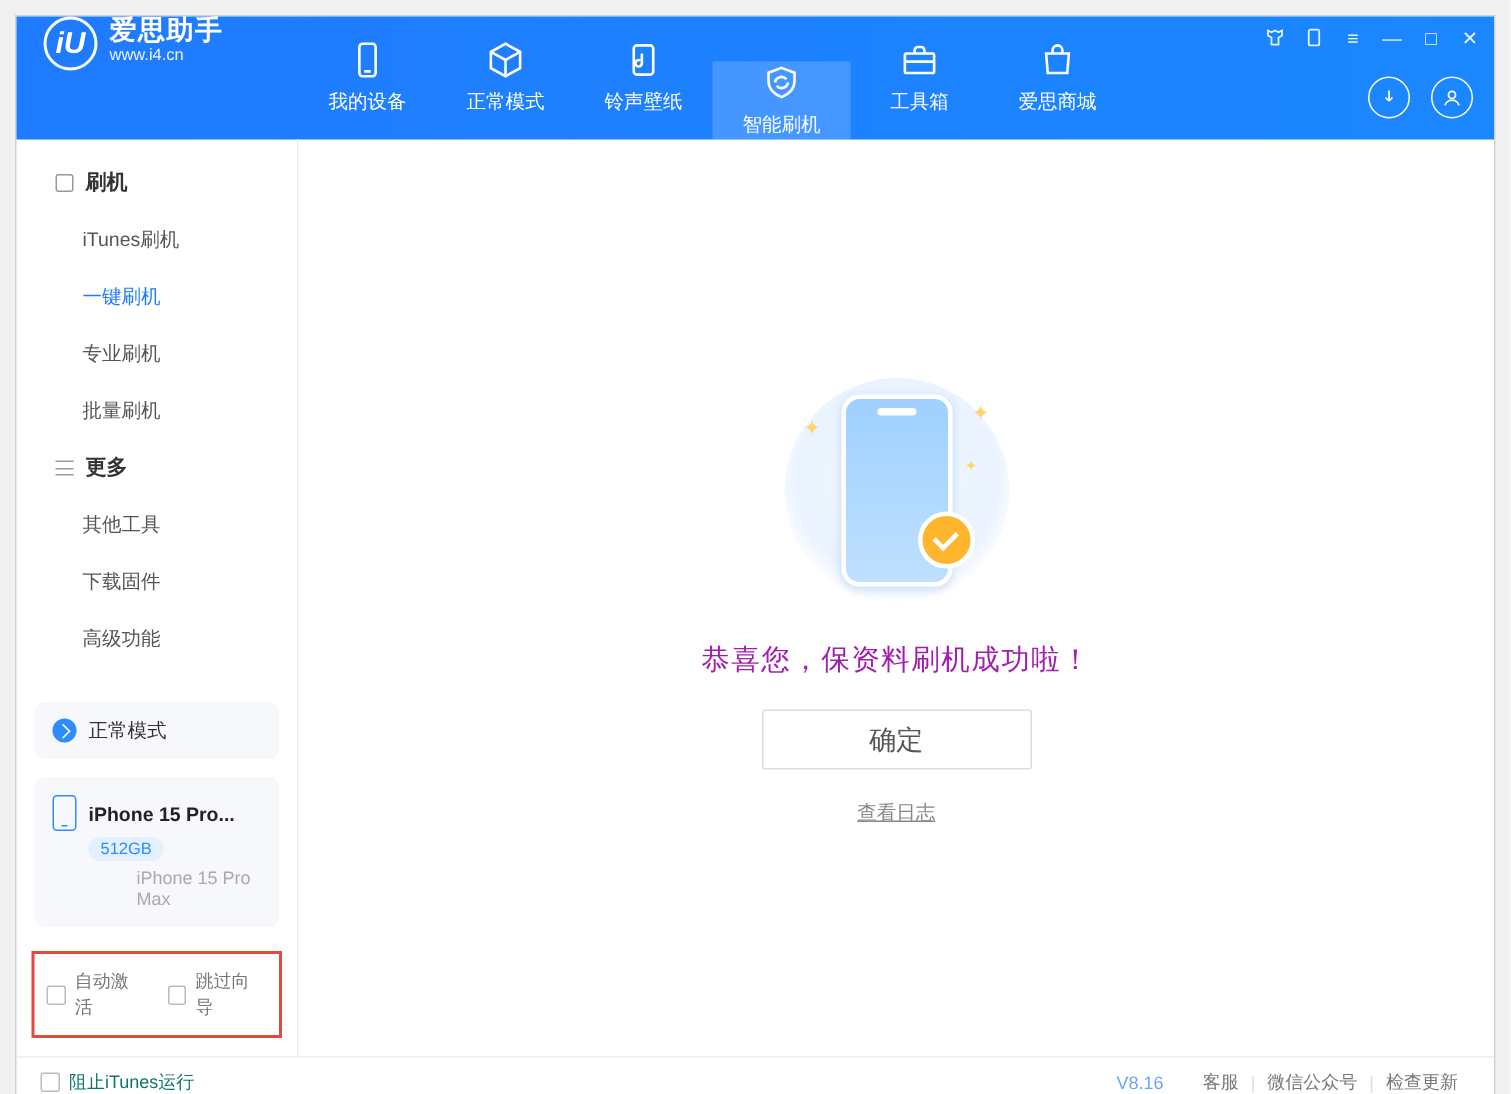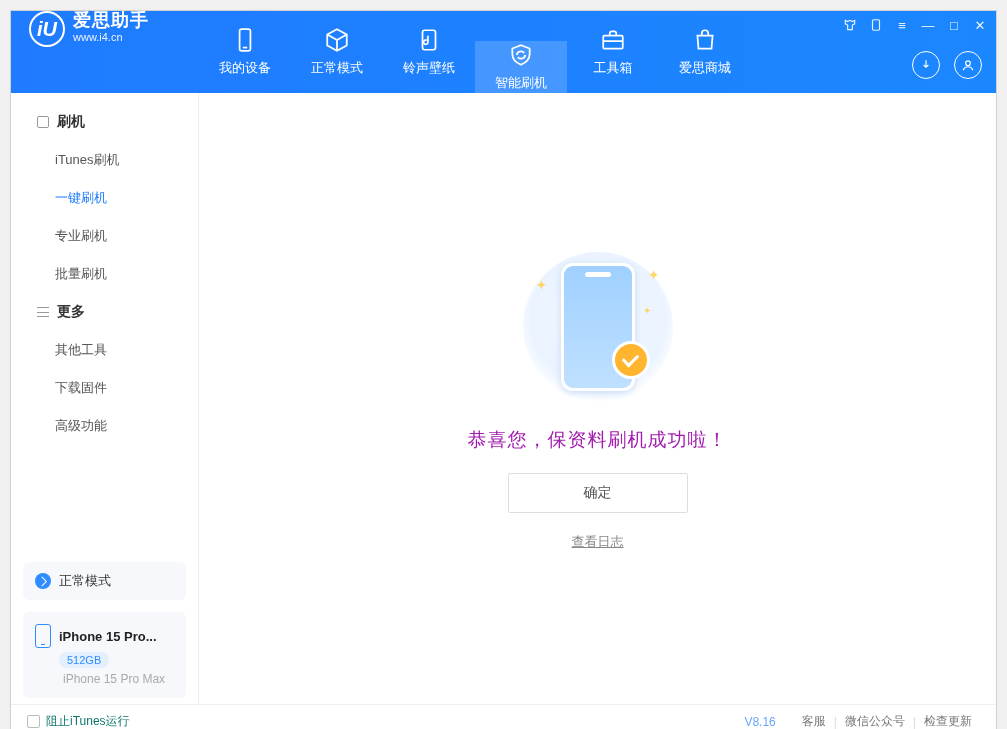--- a/index.html
+++ b/index.html
@@ -32,35 +32,35 @@
     .side-spacer{flex:1;}
     .mode-card,.dev-card{ margin:6px 12px; background:#f6f8fb; border-radius:6px; padding:10px 12px; font-size:13px; color:#333; display:flex; align-items:center; gap:8px;}
     .mode-card .cir{ width:16px;height:16px;border-radius:50%;background:#2f8cff;display:flex;align-items:center;justify-content:center;}
     .mode-card .cir::after{content:"";width:6px;height:6px;border:1.8px solid #fff;border-left:none;border-bottom:none;transform:rotate(45deg) translate(-1px,1px);}
     .dev-card{ flex-direction:column; align-items:flex-start; gap:4px; padding:12px;}
     .dev-row{display:flex;align-items:center;gap:8px;width:100%;}
     .dev-ico{ width:16px;height:24px;border:1.6px solid #2f8cff;border-radius:3px;position:relative;}
     .dev-ico::after{content:"";position:absolute;bottom:2px;left:50%;width:4px;height:1.5px;background:#2f8cff;transform:translateX(-50%);}
     .dev-name{ font-weight:700; color:#222;}
     .badge{ background:#e2f0ff; color:#2f8cff; font-size:11px; padding:2px 8px; border-radius:10px; margin-left:24px;}
-    .dev-sub{ font-size:12px; color:#aaa; margin-left:8px;padding-left:20px;}
+    .dev-sub{ font-size:12px; color:#aaa; margin-left:36px;padding-left:20px;}
     .chk-row{ margin:10px 10px 12px; border:2px solid #e14a3f; padding:10px 8px; display:flex; gap:14px; align-items:center;}
     .chk{ display:flex; align-items:center; gap:6px; font-size:12px; color:#777; cursor:pointer;}
     .chk .box{ width:13px;height:13px;border:1.3px solid #bbb;border-radius:2px;}
     .content { flex:1; display:flex; flex-direction:column; align-items:center; justify-content:center; gap:20px; position:relative;}
     .illus { width:160px;height:160px; position:relative; display:flex; align-items:center; justify-content:center;}
     .illus .bgcircle{position:absolute;width:150px;height:150px;border-radius:50%;background:radial-gradient(circle at 50% 45%,#f2f8ff 0%,#eaf3ff 60%,rgba(234,243,255,0) 75%);}
     .phone{position:relative;width:74px;height:128px;background:linear-gradient(180deg,#9fd0ff,#bfe0ff);border-radius:12px;border:3px solid #fff;box-shadow:0 2px 6px rgba(80,140,220,.25);} 
     .phone::before{content:"";position:absolute;top:6px;left:50%;transform:translateX(-50%);width:26px;height:5px;background:#fff;border-radius:3px;}
     .okbadge{position:absolute;right:28px;bottom:28px;width:38px;height:38px;background:#ffb52e;border-radius:50%;border:3px solid #fff;display:flex;align-items:center;justify-content:center;}
     .okbadge::after{content:"";width:12px;height:7px;border:3px solid #fff;border-top:none;border-right:none;transform:rotate(-45deg) translate(1px,-1px);}
     .spark{position:absolute;color:#ffd56a;font-size:14px;}
     .s1{left:18px;top:30px;} .s2{right:18px;top:20px;} .s3{right:26px;top:58px;font-size:10px;}
     .msg{ font-size:19px; color:#a21caf; letter-spacing:1px;}
-    .okbtn{ width:180px; height:40px; border:1px solid #ddd; background:#fff; color:#555; font-size:14px; cursor:pointer; border-radius:2px;}
+    .okbtn{ width:180px; height:40px; border:1px solid #ddd; background:#fff; color:#555; font-size:18px; cursor:pointer; border-radius:2px;}
     .loglink{ font-size:13px; color:#888; text-decoration:underline; cursor:pointer;}
     .footer{ height:34px; border-top:1px solid #eee; display:flex; align-items:center; padding:0 16px; font-size:12px; color:#888;}
     .footer .chk{color:#0f766e;}
     .footer .grow{flex:1;}
     .footer .flink{ margin:0 8px; cursor:pointer; color:#777;}
     .footer .sep{ color:#ddd;}
     .ver{ color:#6aa5ff; margin-right:18px;}
   </style>
 </head>
 <body>
@@ -191,20 +191,30 @@
 
       <div class="dev-card">
         <div class="dev-row">
           <span class="dev-ico"></span>
           <span class="dev-name">iPhone 15 Pro...</span>
         </div>
         <span class="badge">512GB</span>
         <span class="dev-sub">iPhone 15 Pro Max</span>
       </div>
 
+      <div class="chk-row">
+        <label class="chk">
+            <span class="box"></span>
+            <span>自动激活</span>
+          </label>
+        <label class="chk">
+            <span class="box"></span>
+            <span>跳过向导</span>
+          </label>
+      </div>
     </div>
 
     <div class="content">
       <div class="illus">
         <div class="bgcircle"></div>
         <span class="spark s1">✦</span>
         <span class="spark s2">✦</span>
         <span class="spark s3">✦</span>
         <div class="phone"></div>
         <div class="okbadge"></div>

